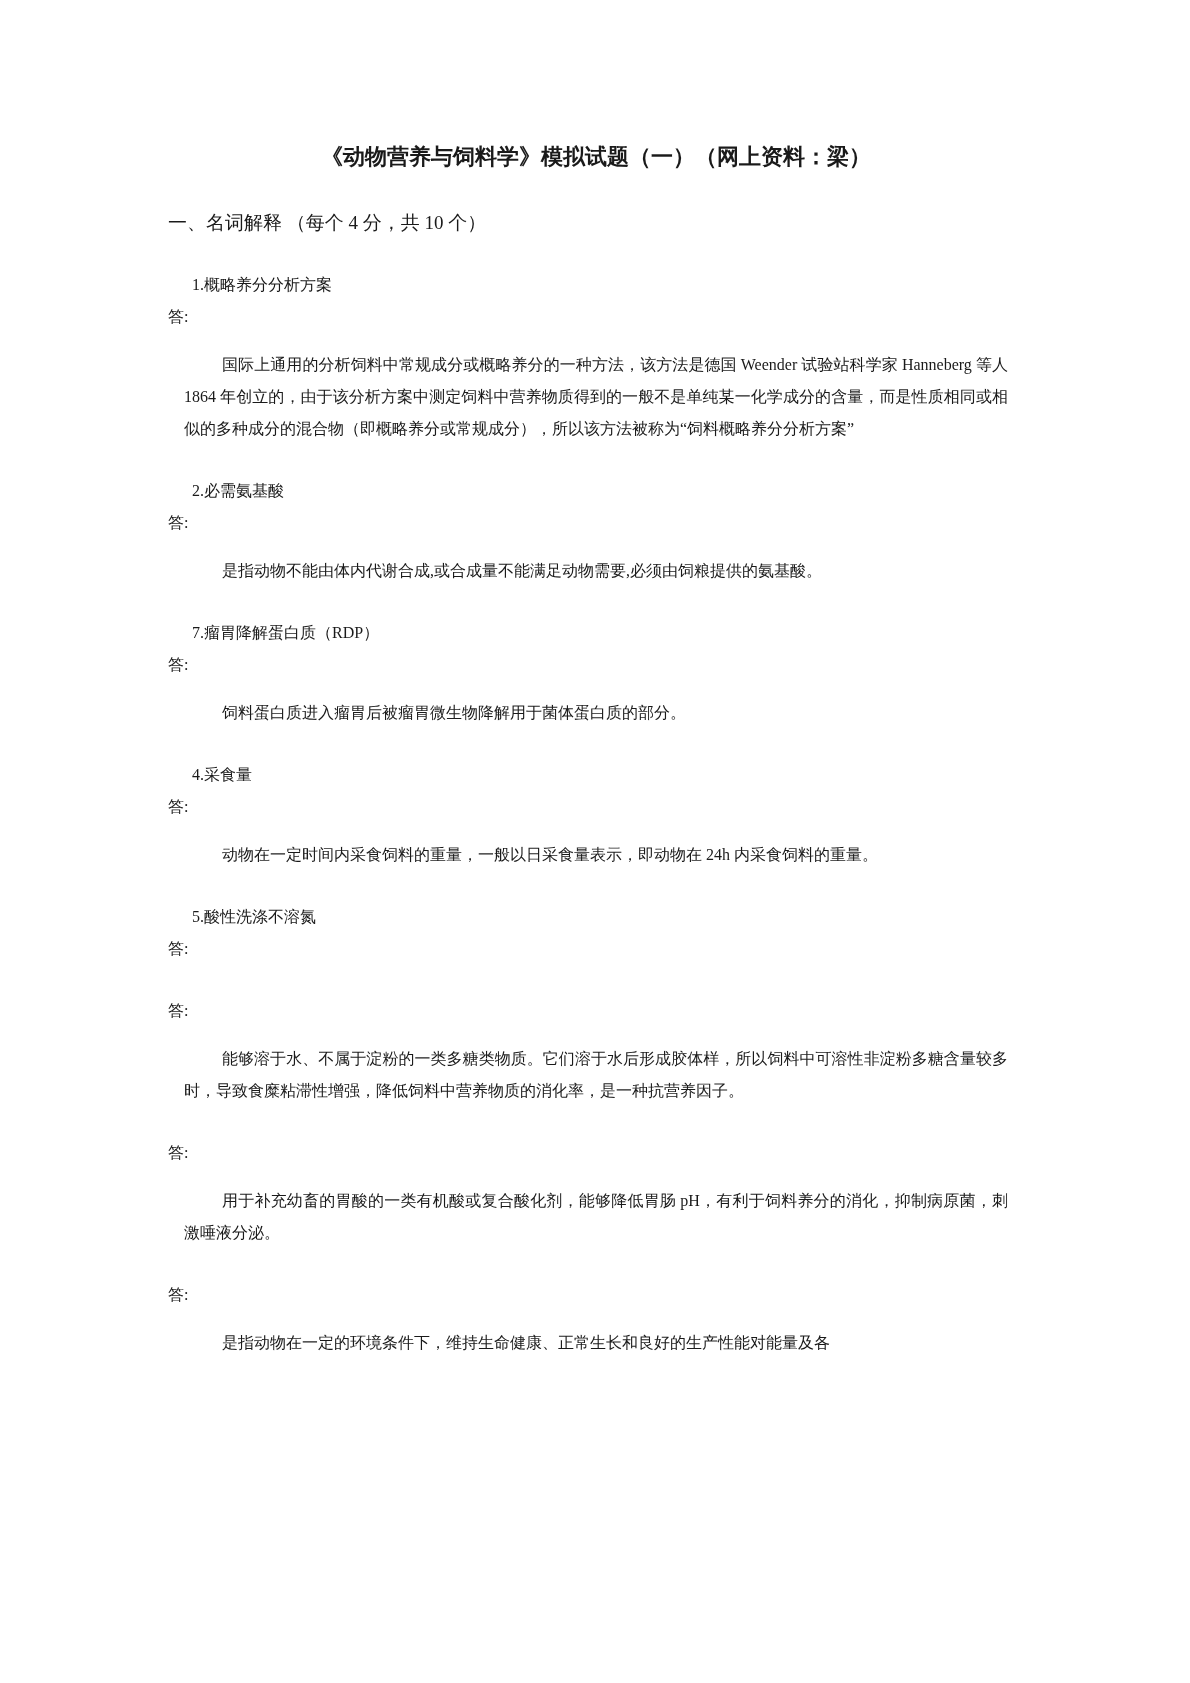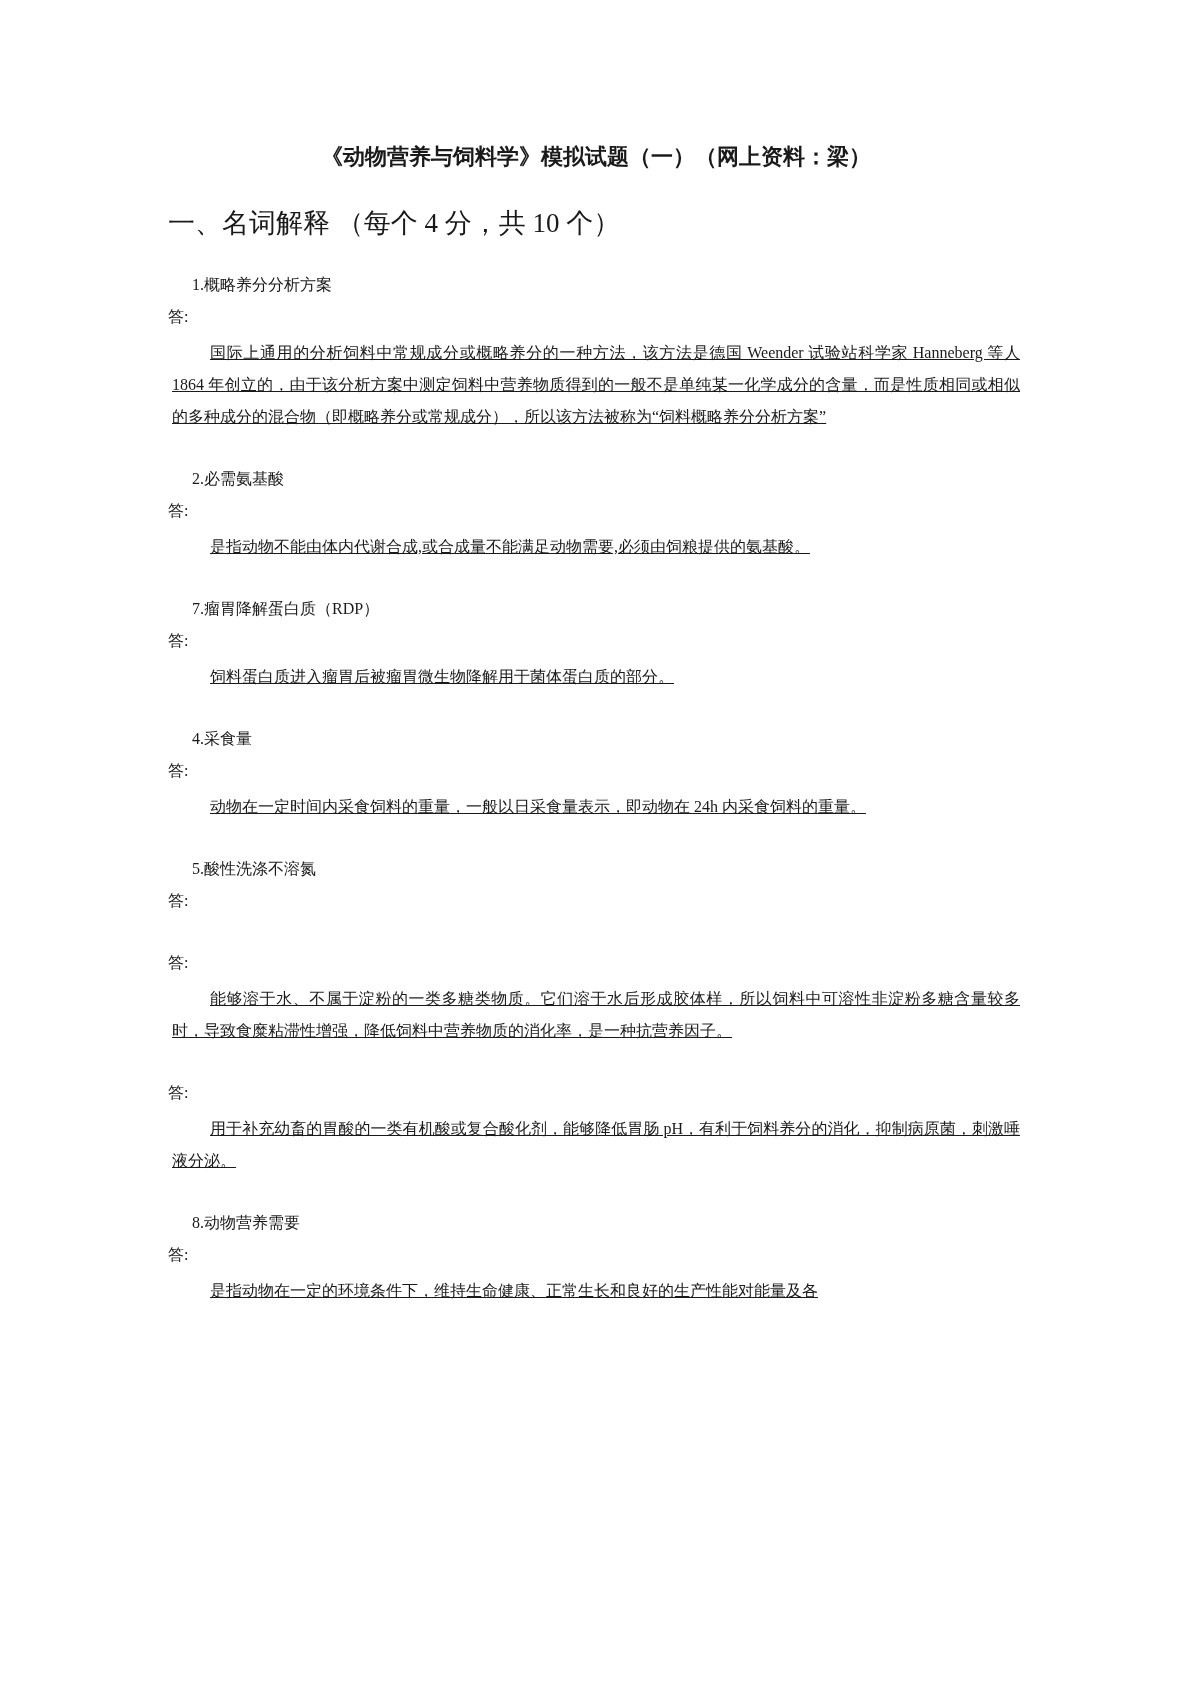--- a/index.html
+++ b/index.html
@@ -19,39 +19,38 @@
   }
   .title {
     margin: 0;
     font-size: 22px;
     line-height: 32px;
     font-weight: bold;
     text-align: center;
   }
   .section-heading {
     margin-top: 34px;
-    font-size: 27px;
+    font-size: 19px;
     line-height: 32px;
   }
   .item {
     margin-top: 30px;
     font-size: 16px;
     line-height: 32px;
   }
   .term {
     padding-left: 24px;
   }
   .answer-label {
     
   }
   .answer {
-    margin: 4px;
+    margin: 16px;
     text-indent: 38px;
     text-align: justify;
-    text-decoration: underline;
   }
 </style>
 </head>
 <body>
 
 <div class="page">
 
   <h1 class="title">《动物营养与饲料学》模拟试题（一）（网上资料：梁）</h1>
 
   <div class="section-heading">一、名词解释 （每个 4 分，共 10 个）</div>
@@ -89,18 +88,17 @@
     <div class="answer-label">答:</div>
     <p class="answer">能够溶于水、不属于淀粉的一类多糖类物质。它们溶于水后形成胶体样，所以饲料中可溶性非淀粉多糖含量较多时，导致食糜粘滞性增强，降低饲料中营养物质的消化率，是一种抗营养因子。</p>
   </div>
 
   <div class="item">
     <div class="answer-label">答:</div>
     <p class="answer">用于补充幼畜的胃酸的一类有机酸或复合酸化剂，能够降低胃肠 pH，有利于饲料养分的消化，抑制病原菌，刺激唾液分泌。</p>
   </div>
 
   <div class="item">
-    <div class="term">8.动物营养需要</div>
     <div class="answer-label">答:</div>
     <p class="answer">是指动物在一定的环境条件下，维持生命健康、正常生长和良好的生产性能对能量及各</p>
   </div>
 
 </div>
 
 </body></html>

